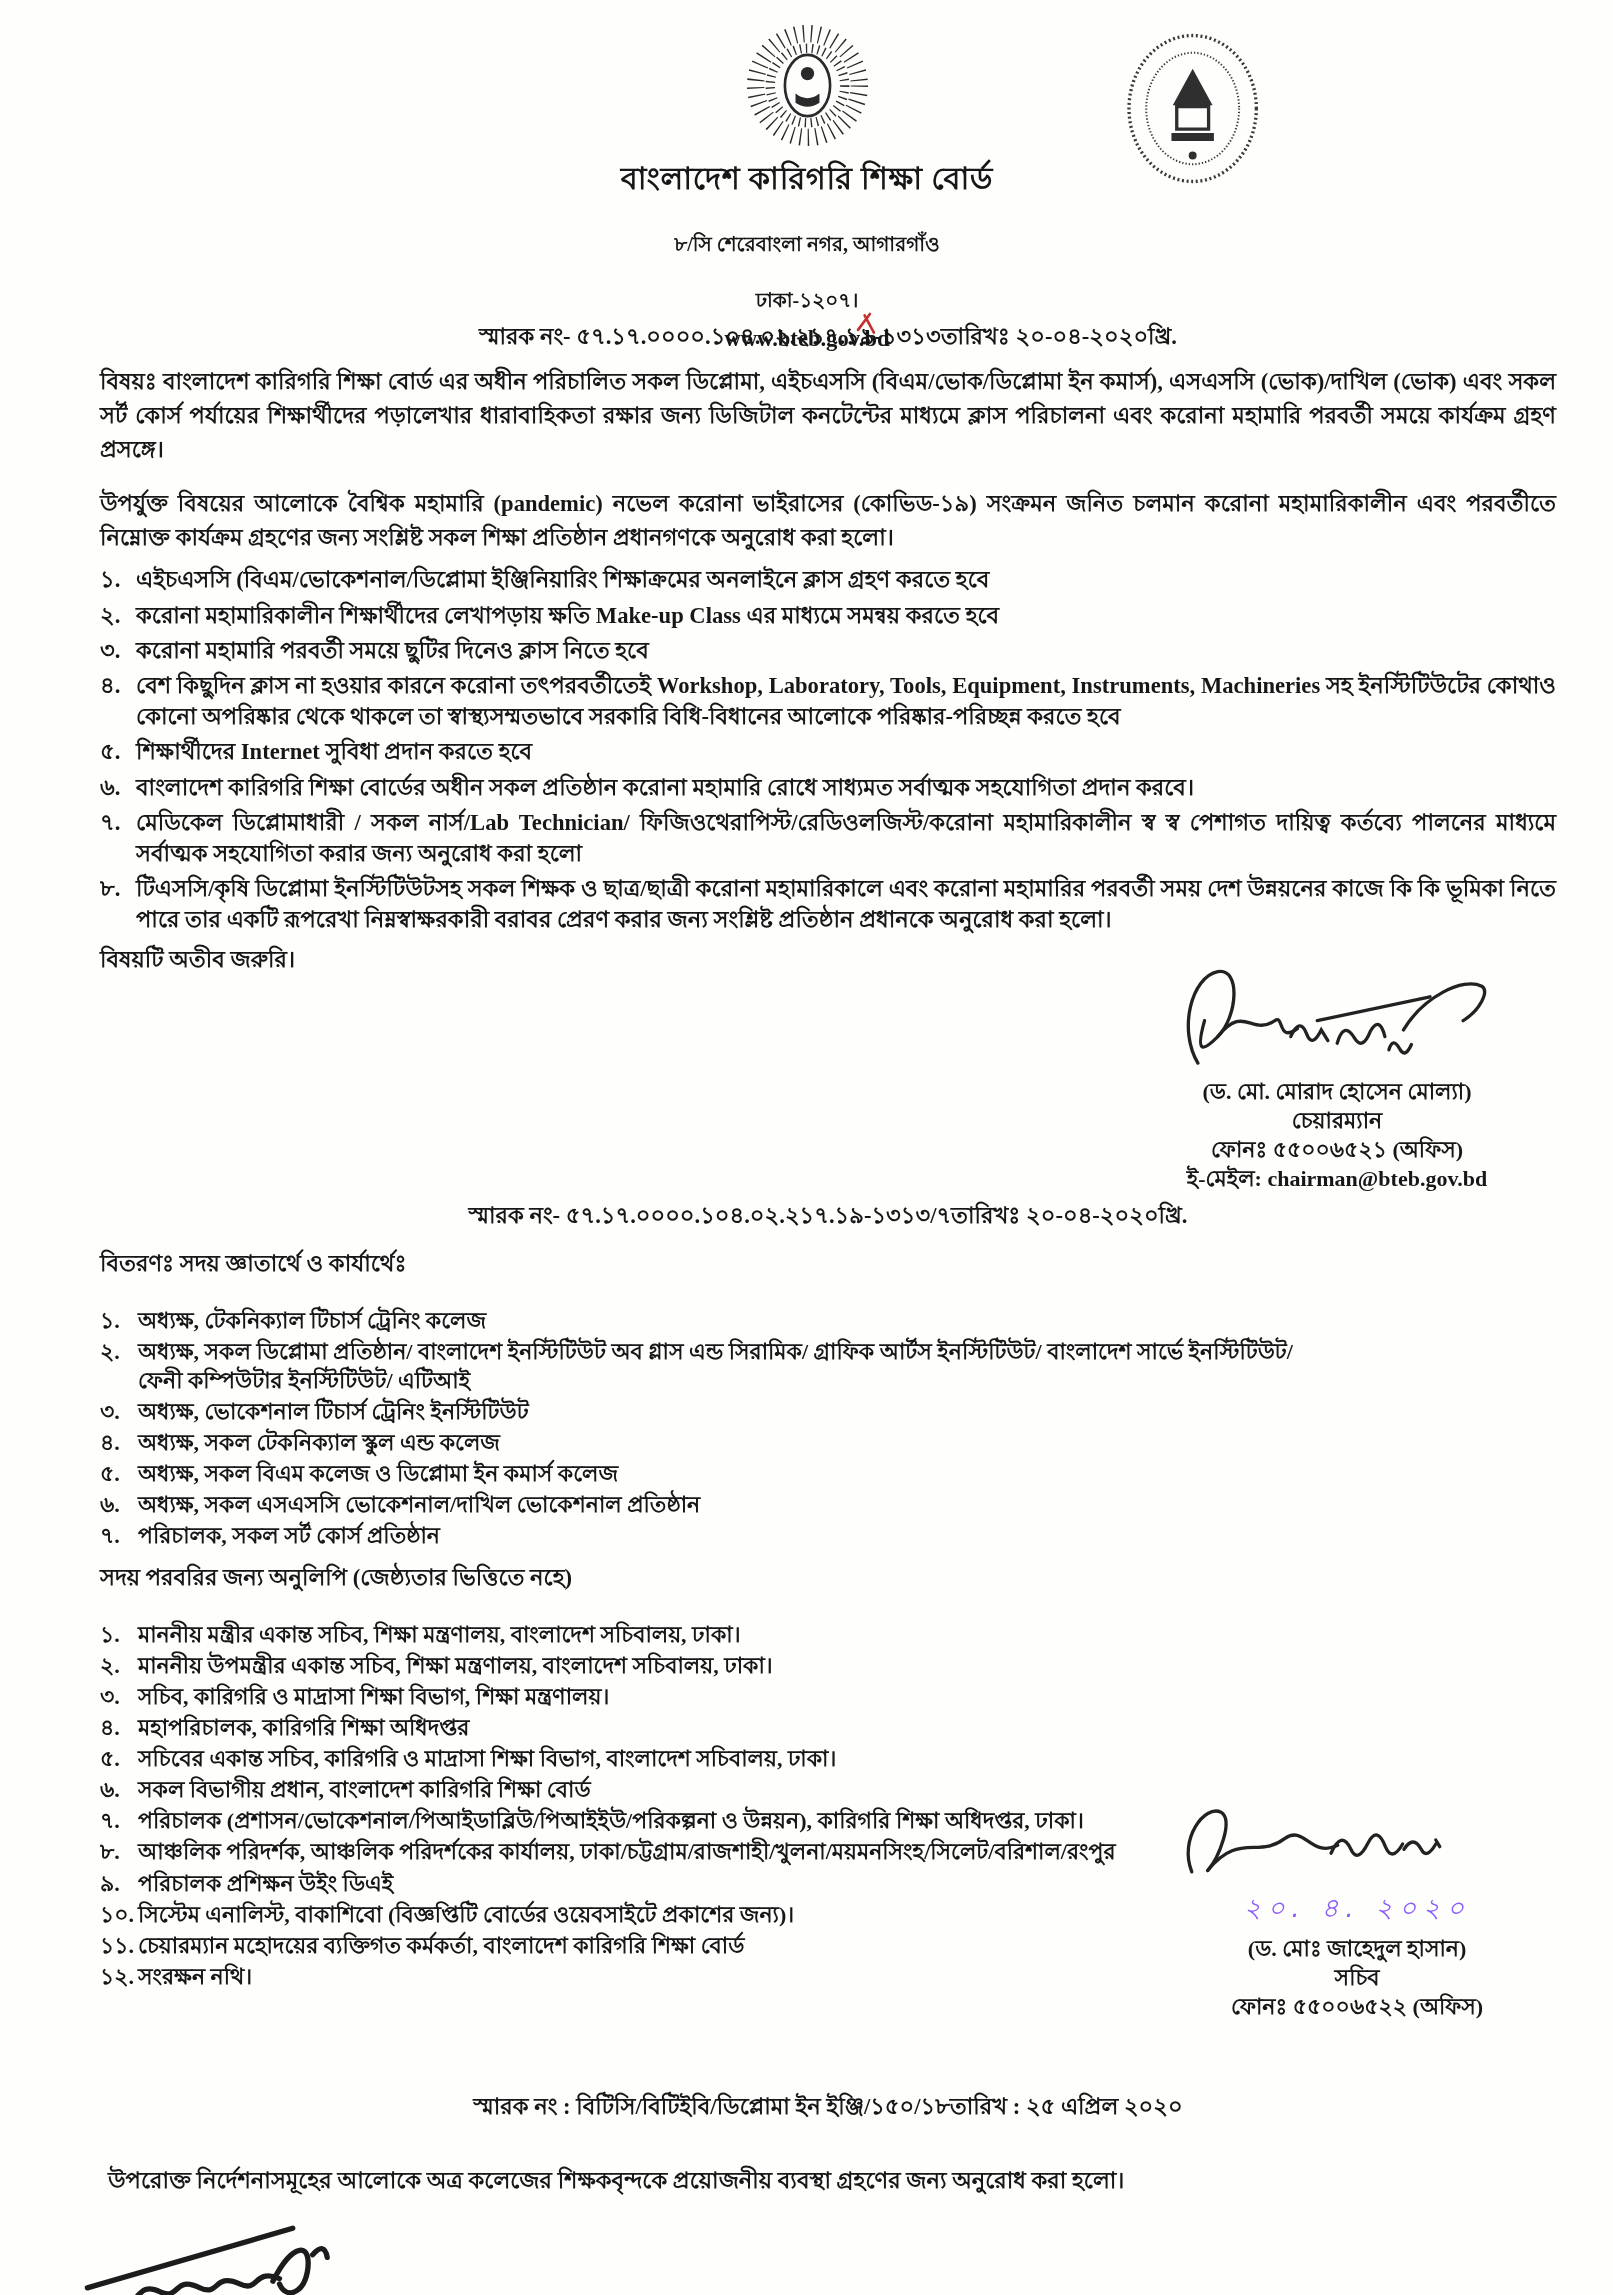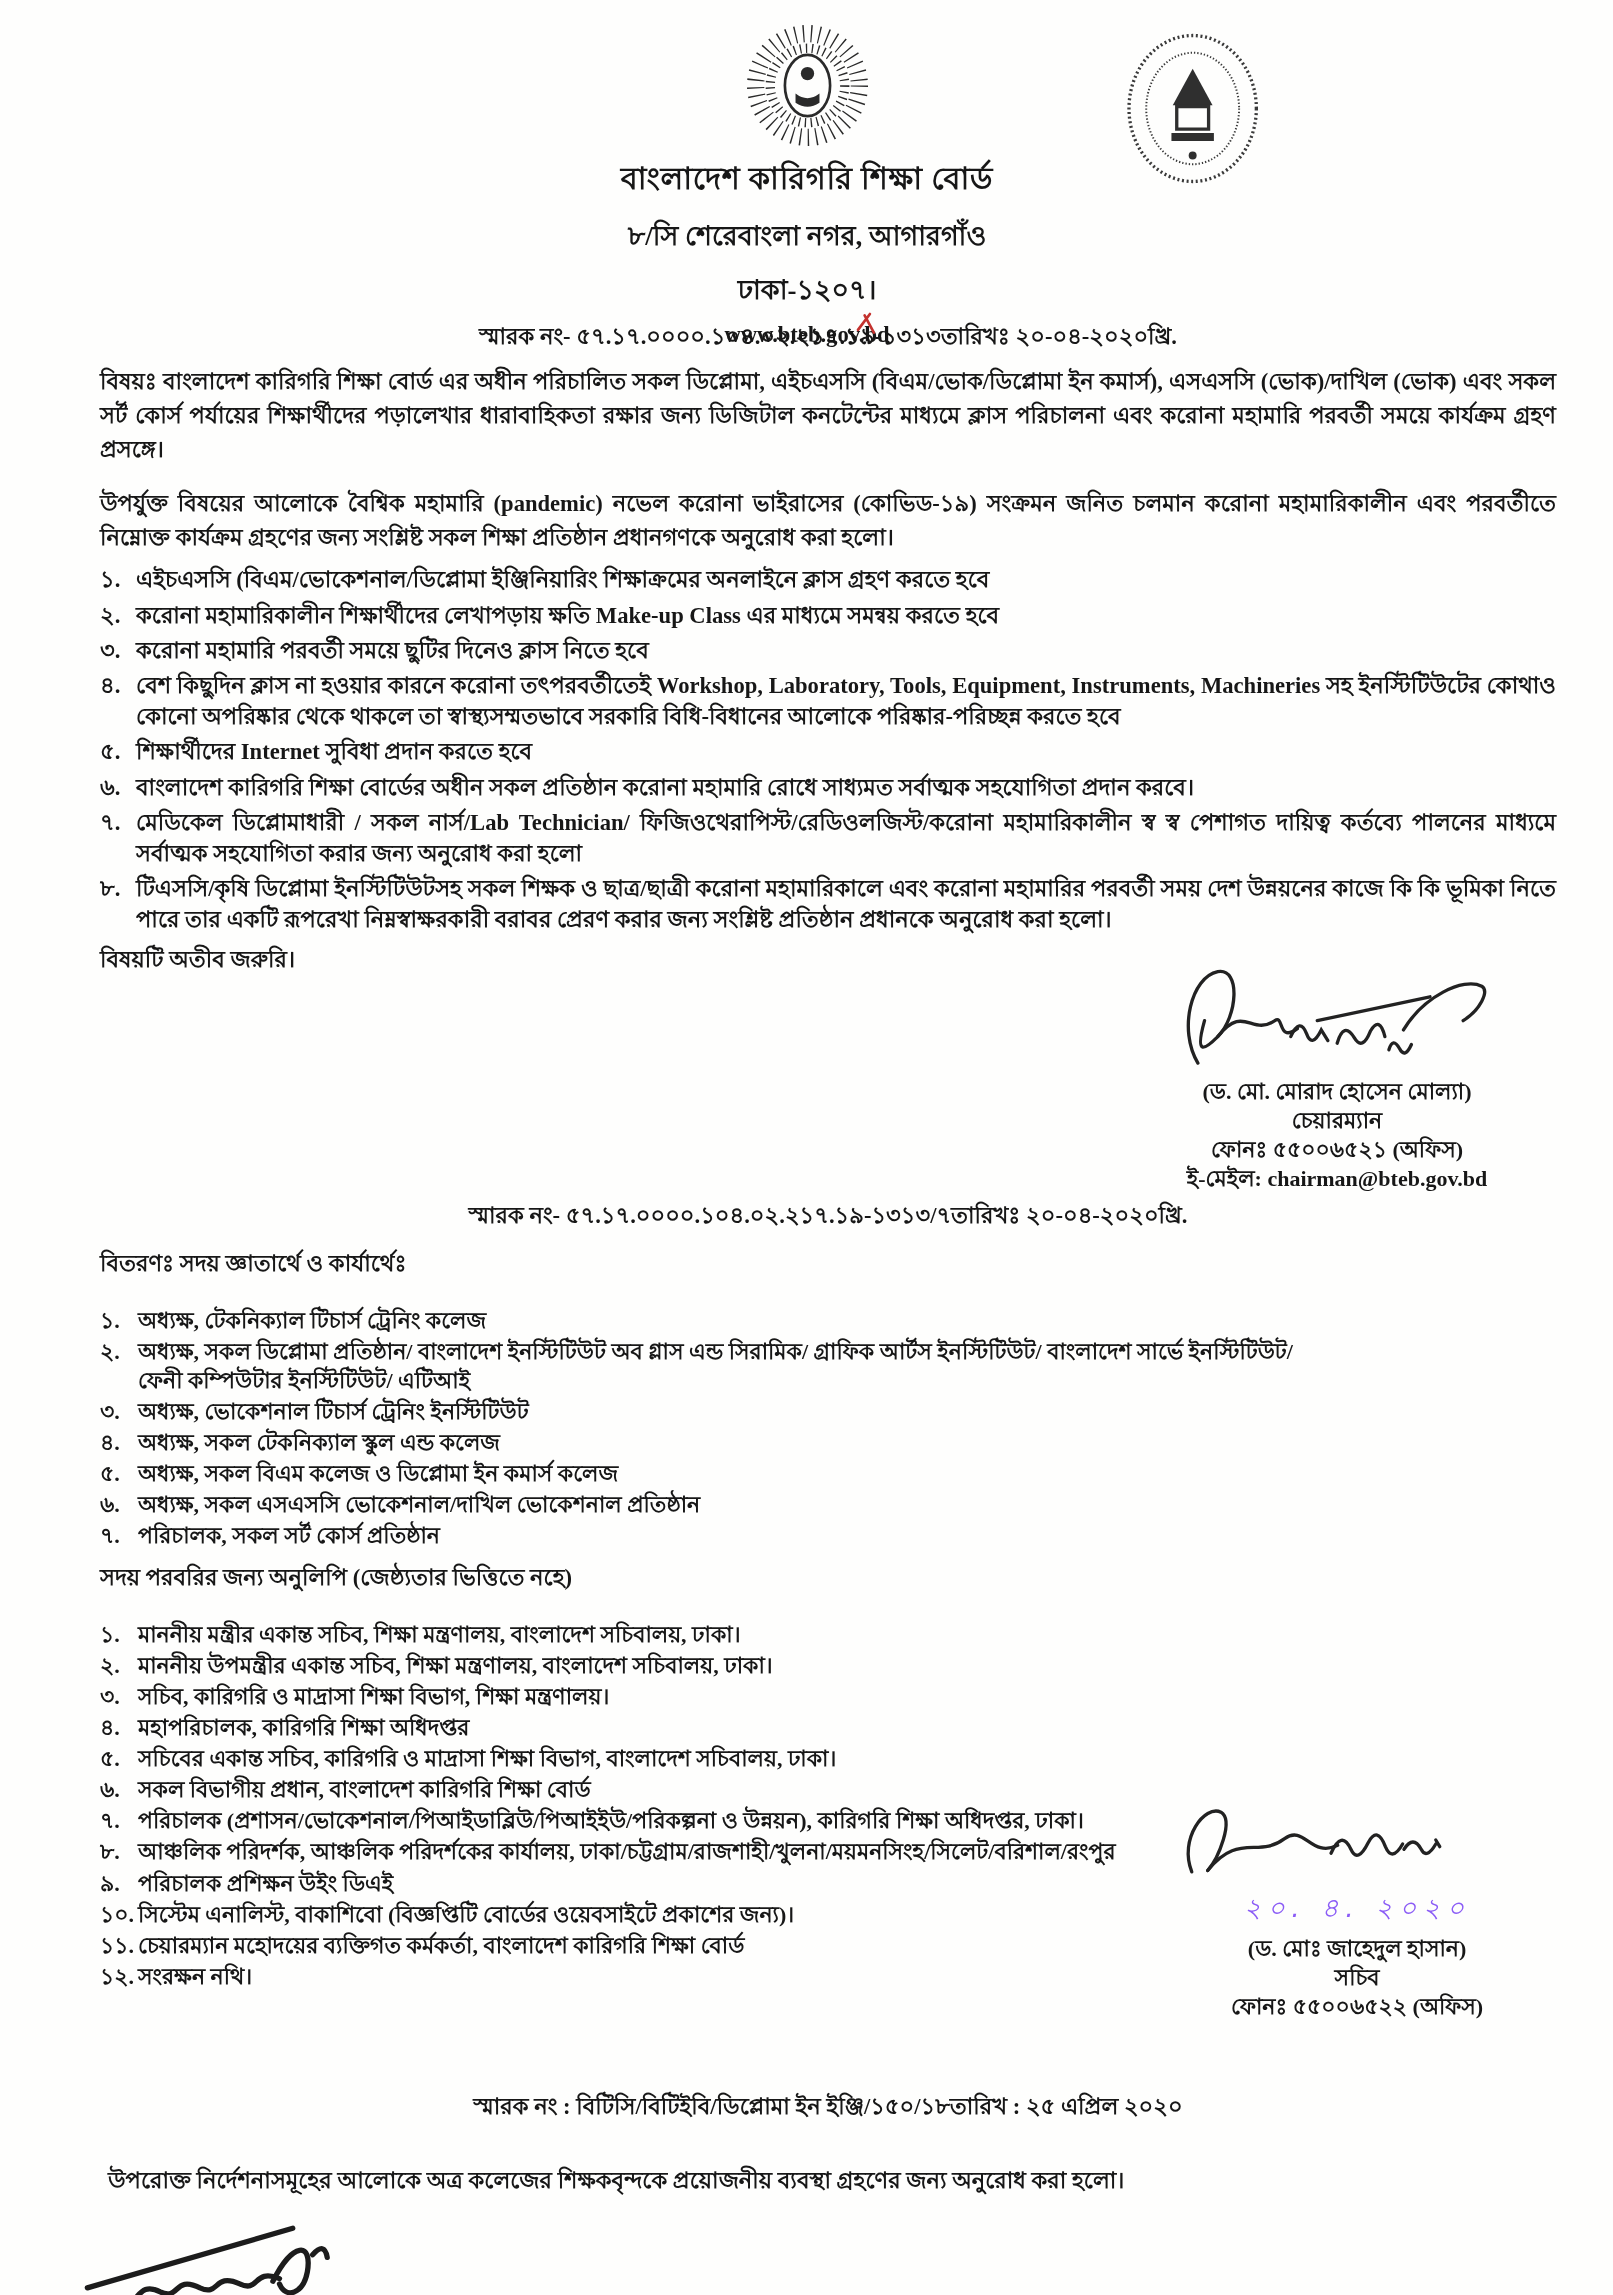--- a/index.html
+++ b/index.html
@@ -9,21 +9,21 @@
     background:#fefefd;
     color:#171717;
     font-family:"Liberation Serif","DejaVu Serif",serif;
     overflow:hidden;
     box-sizing:border-box;
   }
   
   .letterhead{position:relative;height:295px;text-align:center;padding-top:19px;}
   .monogram{display:block;margin:0 auto;}
   .org-name{font-size:30.5px;font-weight:700;margin-top:2.7px;letter-spacing:0.7px;}
-  .addr{font-size:27px;font-weight:600;margin-top:9px;}
+  .addr{font-size:20px;font-weight:600;margin-top:23px;}
   .website{font-size:22.6px;font-weight:600;margin-top:8px;}
   .seal{position:absolute;left:1125px;top:32px;}
   .mujib{position:absolute;left:1334px;top:20px;}
   
   .content{margin:0 58px 0 100px;position:relative;}
   .mrow{display:flex;justify-content:center;align-items:baseline;
         font-size:22.6px;font-weight:700;margin-top:5.3px;}
   .mrow .mnum{position:relative;}
   .red-tick{position:absolute;left:375px;top:-9.3px;}
   .subject{font-size:22.6px;font-weight:700;line-height:1.5;text-align:justify;margin:8px 0 0 0;}

